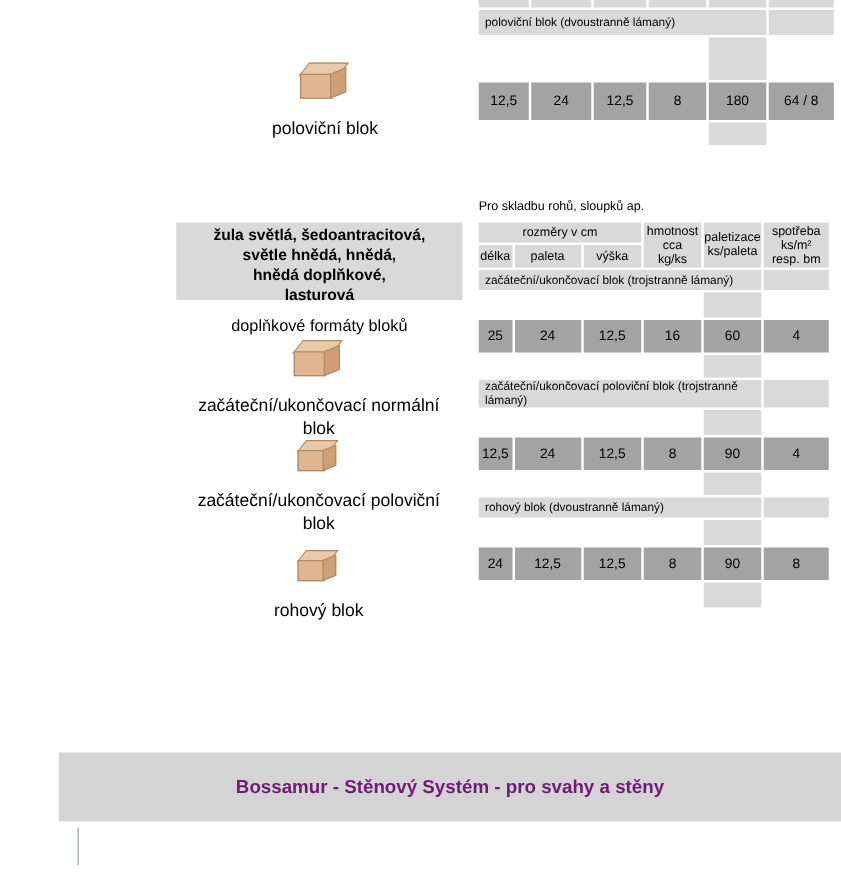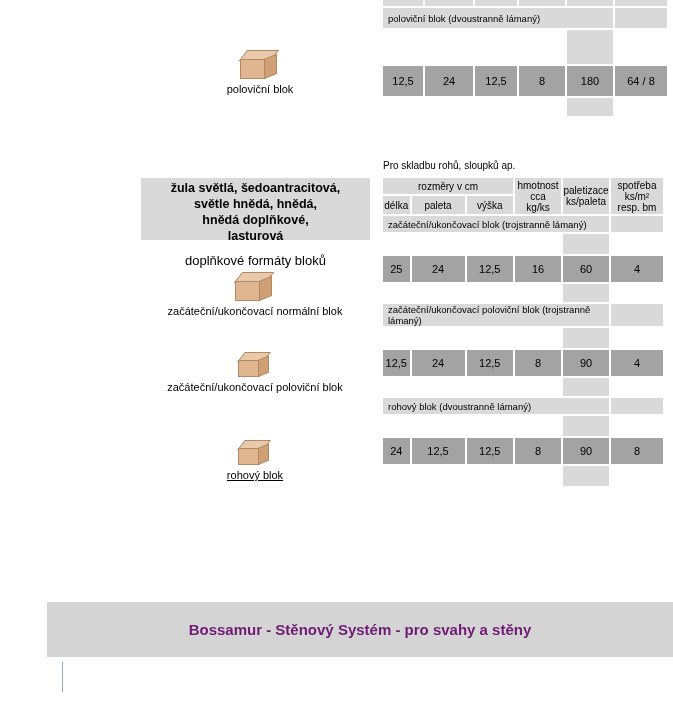--- a/index.html
+++ b/index.html
@@ -63,23 +63,23 @@
   }
   #top-table td { height: 18px; }
 
   
   .imgblock {
     position: absolute;
     text-align: center;
     width: 200px;
   }
   .caption {
-    font-size: 11px;
+    font-size: 14px;
     color: #000;
-    margin-top: 3px;
+    margin-top: 14px;
     line-height: 1.25;
   }
 
   
   .brick {
     position: relative;
     width: 40px;
     height: 30px;
     margin: 0 auto;
   }
@@ -255,21 +255,21 @@
 
   <div class="imgblock" style="left:155px; top:352px;">
     <div class="brick small">
       <div class="top"></div>
         <div class="front"></div>
         <div class="side"></div>
     </div>
     <div class="caption">začáteční/ukončovací poloviční blok</div>
   </div>
 
-  <div class="imgblock" style="left:155px; top:440px;text-decoration:underline;">
+  <div class="imgblock" style="left:155px; top:440px;">
     <div class="brick small">
       <div class="top"></div>
         <div class="front"></div>
         <div class="side"></div>
     </div>
     <div class="caption">rohový blok</div>
   </div>
 
   <div id="note">Pro skladbu rohů, sloupků ap.</div>
 

